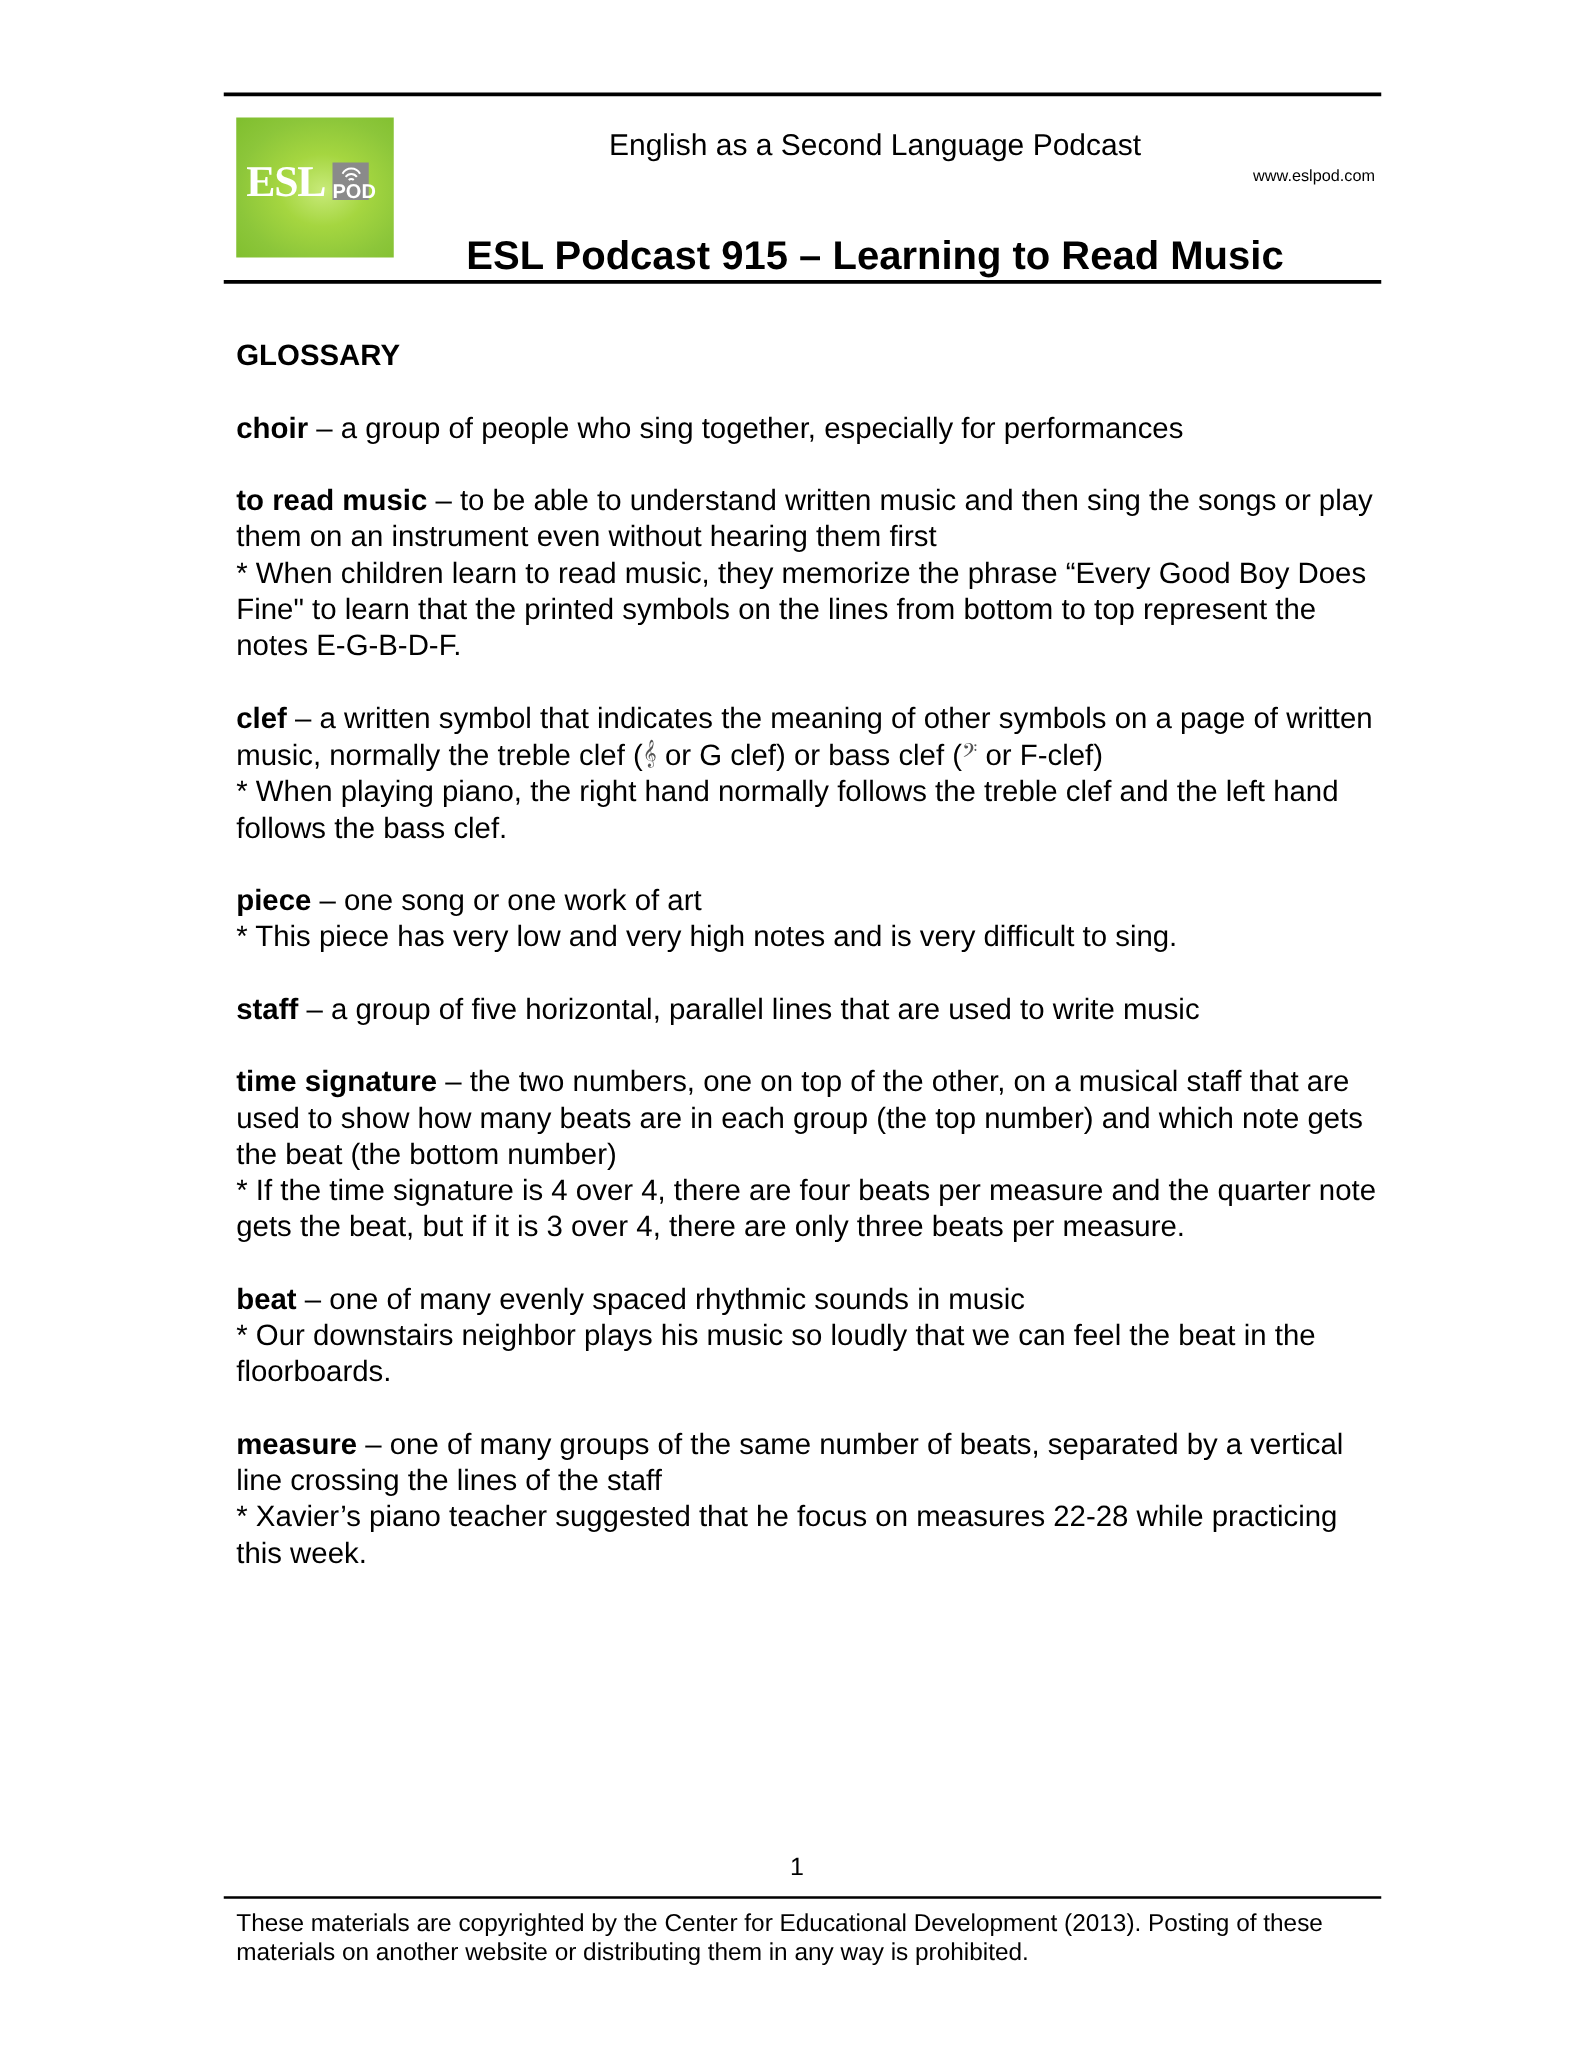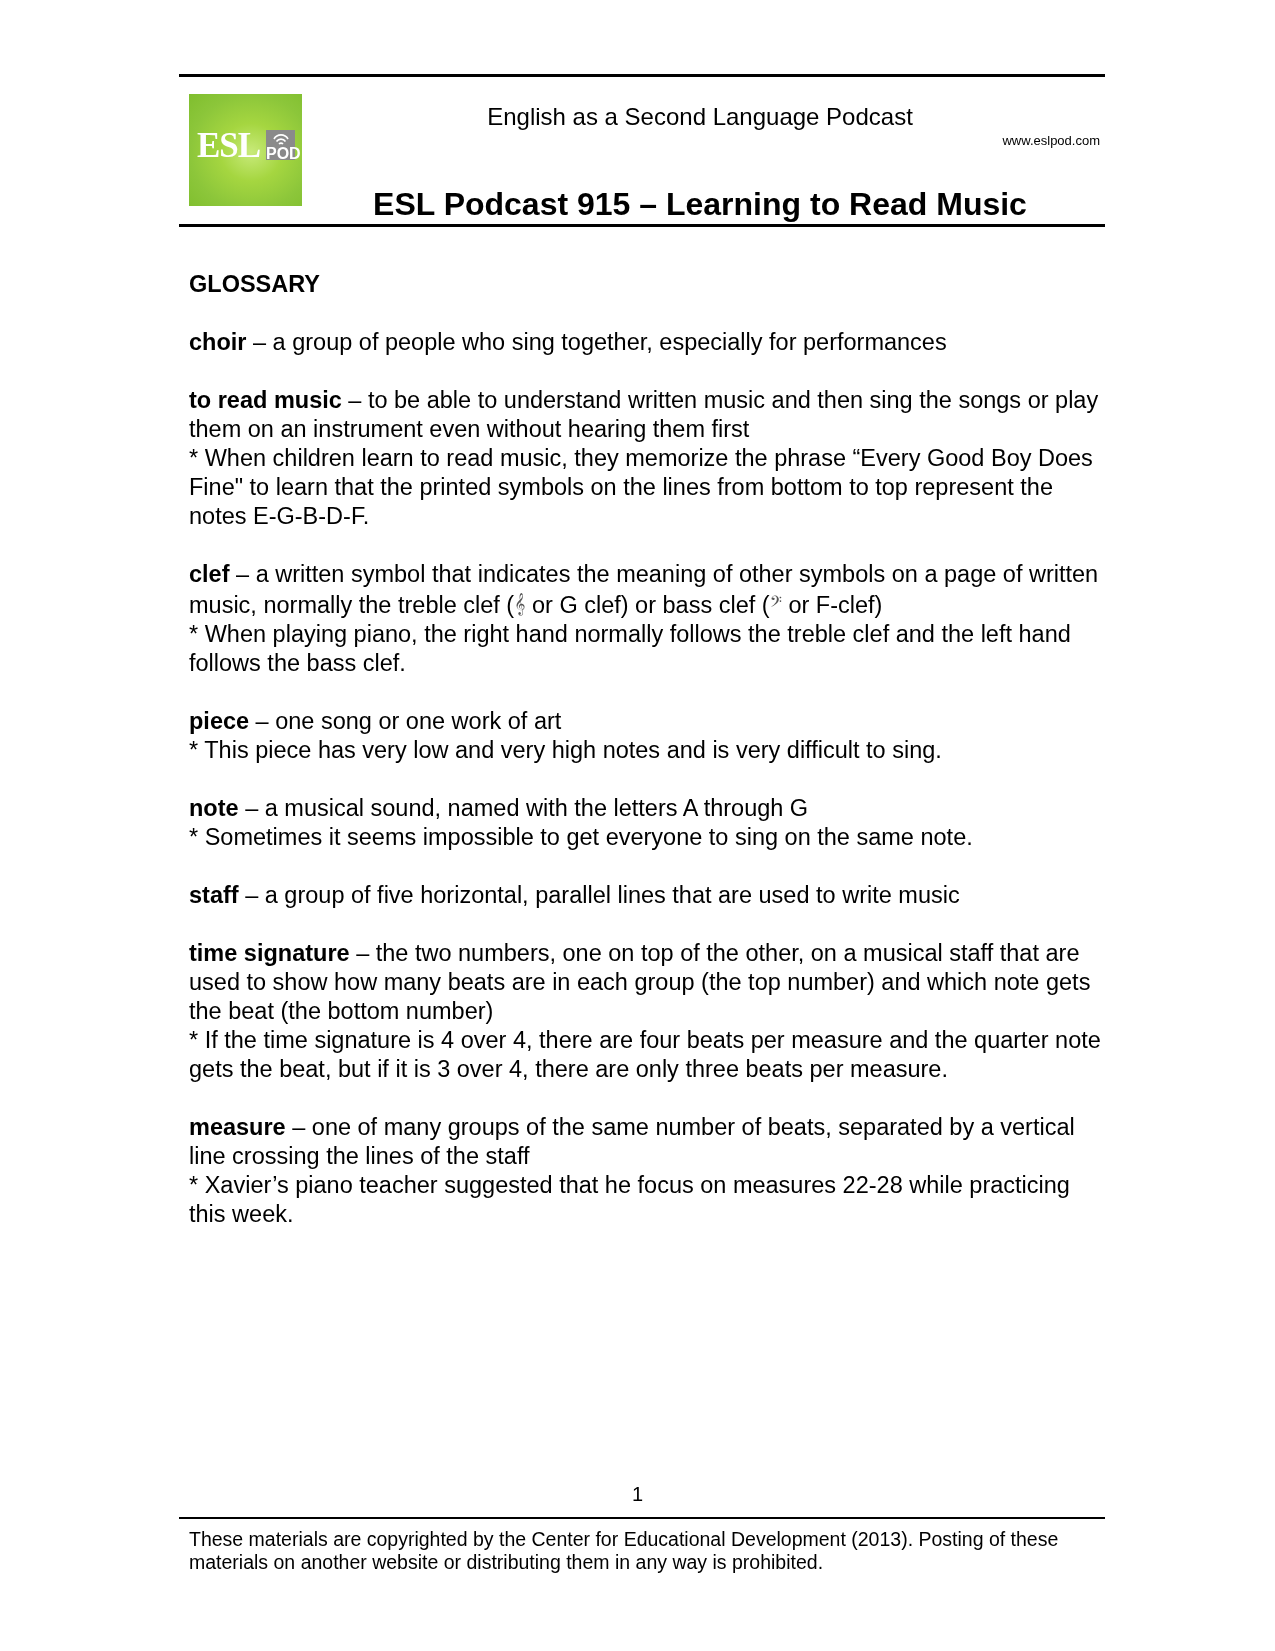--- a/index.html
+++ b/index.html
@@ -1,20 +1,20 @@
 <!DOCTYPE html>
 <html><head>
 <meta charset="utf-8">
 <style>
   html,body{margin:0;padding:0;background:#ffffff;}
   body{width:1275px;height:1651px;position:relative;overflow:hidden;
        font-family:"Liberation Sans", sans-serif;color:#000;}
   .rule-thick{position:absolute;left:179px;width:926px;height:3px;background:#000;}
   .rule-thin{position:absolute;left:179px;width:926px;height:2px;background:#000;}
-  .logo{position:absolute;left:189px;top:94px;width:113px;height:112px;
+  .logo{position:absolute;left:189px;top:94px;width:126px;height:112px;
         background:radial-gradient(ellipse at 55% 52%, #c8ea7a 0%, #a5d640 35%, #8cc63a 70%, #7fbe2e 100%);}
   .logo-esl{position:absolute;left:8px;top:34px;font-family:"Liberation Serif", serif;
         font-weight:bold;font-size:35px;color:#fff;letter-spacing:-1px;line-height:36px;}
   .logo-pod{position:absolute;left:77px;top:36px;width:29px;height:30px;background:#8a8a8a;}
   .logo-pod-text{position:absolute;left:0;right:0;bottom:1px;text-align:center;color:#fff;
         font-size:16px;font-weight:bold;line-height:11px;}
   .logo-wave{position:absolute;left:7px;top:2px;width:16px;height:15px;}
   .hdr{position:absolute;left:300px;width:800px;text-align:center;}
   .hdr-1{top:103px;font-size:24px;}
   .hdr-2{top:133px;font-size:13px;text-align:right;}
@@ -65,34 +65,34 @@
   <div class="entry">
     <span class="term">clef</span><span> – a written symbol that indicates the meaning of other symbols on a page of written music, normally the treble clef (</span><span class="clef-glyph">𝄞</span><span> or G clef) or bass clef (</span><span class="clef-glyph">𝄢</span><span> or F-clef)</span><br>
     <span>* When playing piano, the right hand normally follows the treble clef and the left hand follows the bass clef.</span>
   </div>
 
   <div class="entry">
     <span class="term">piece</span><span> – one song or one work of art</span><br>
     <span>* This piece has very low and very high notes and is very difficult to sing.</span>
   </div>
 
-  <div class="entry">
-    <span class="term">note</span><span> – a musical sound, named with the letters A through G</span><br>
-    <span>* Sometimes it seems impossible to get everyone to sing on the same note.</span>
-  </div>
 
   <div class="entry">
     <span class="term">staff</span><span> – a group of five horizontal, parallel lines that are used to write music</span><br>
   </div>
 
   <div class="entry">
     <span class="term">time signature</span><span> – the two numbers, one on top of the other, on a musical staff that are used to show how many beats are in each group (the top number) and which note gets the beat (the bottom number)</span><br>
     <span>* If the time signature is 4 over 4, there are four beats per measure and the quarter note gets the beat, but if it is 3 over 4, there are only three beats per measure.</span>
   </div>
 
+  <div class="entry">
+    <span class="term">beat</span><span> – one of many evenly spaced rhythmic sounds in music</span><br>
+    <span>* Our downstairs neighbor plays his music so loudly that we can feel the beat in the floorboards.</span>
+  </div>
 
   <div class="entry">
     <span class="term">measure</span><span> – one of many groups of the same number of beats, separated by a vertical line crossing the lines of the staff</span><br>
     <span>* Xavier’s piano teacher suggested that he focus on measures 22-28 while practicing this week.</span>
   </div>
 </div>
 
 <div class="page-num">1</div>
 <div class="rule-thin" style="top:1517px;"></div>
 <div class="footer">These materials are copyrighted by the Center for Educational Development (2013).  Posting of these materials on another website or distributing them in any way is prohibited.</div>

